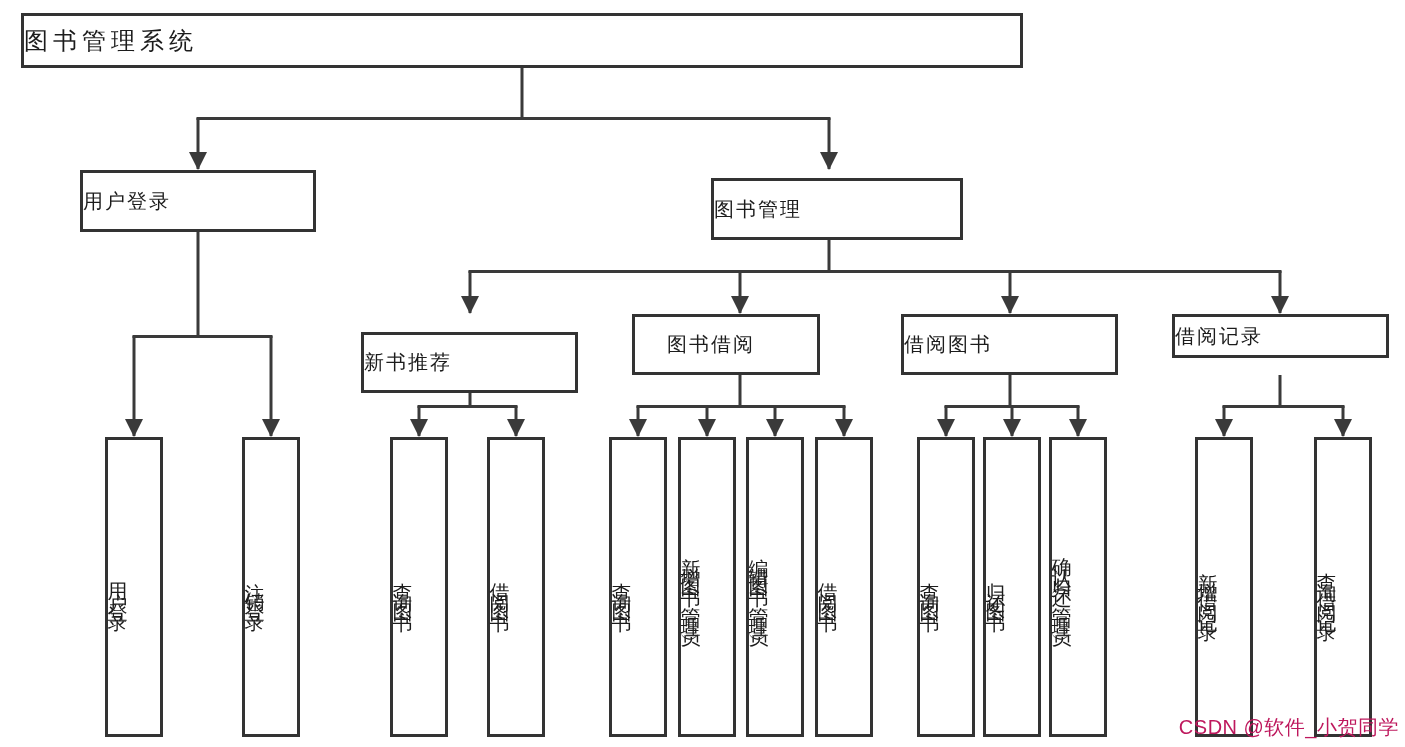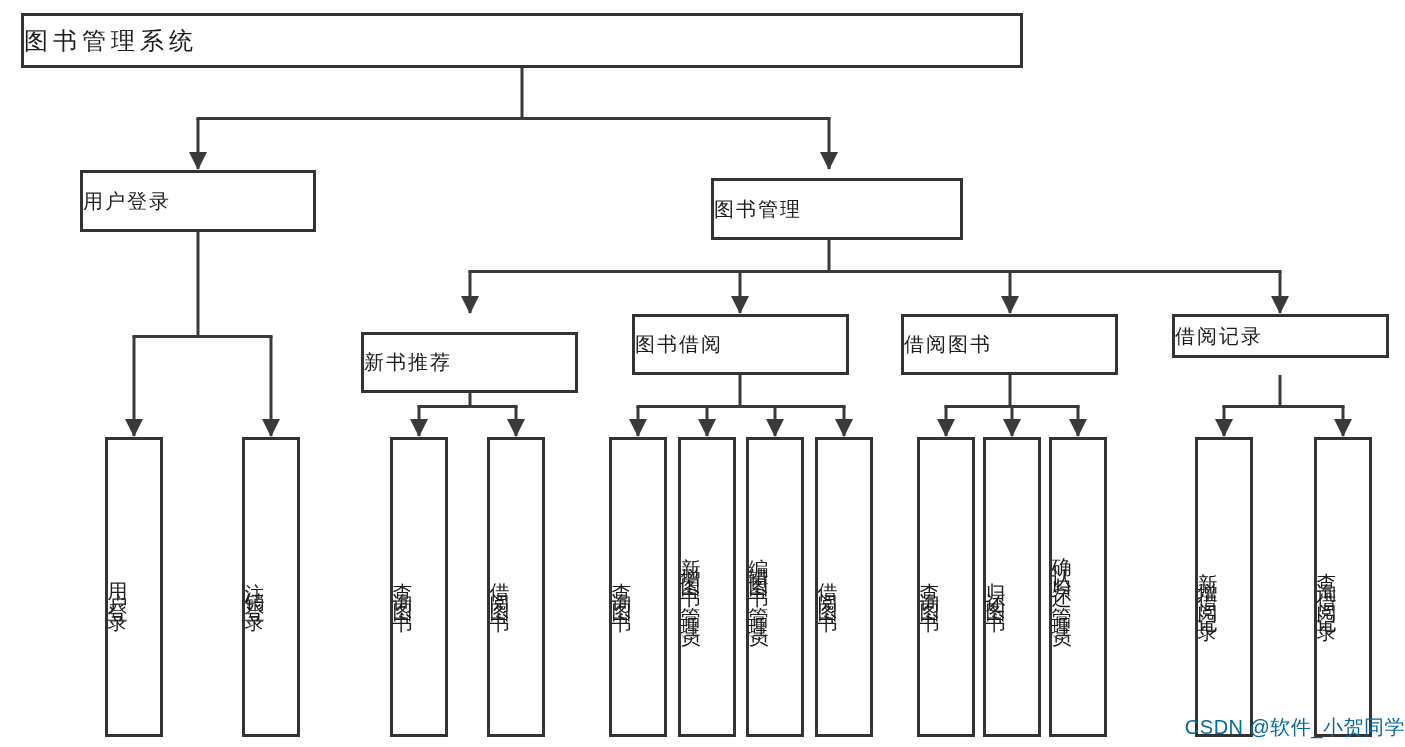--- a/index.html
+++ b/index.html
@@ -17,22 +17,22 @@
     color:#1c1c1c;
   }
   .hbox { font-size:20px; letter-spacing:2px; }
   .rootbox { font-size:24px; letter-spacing:5px; }
   .leaf { width:58px; height:300px; top:437px; }
   .vtext {
     writing-mode:vertical-rl; text-orientation:mixed;
     font-size:20px; line-height:1; letter-spacing:0.5em;
   }
   .watermark {
-    position:absolute; top:714px; right:0; z-index:5;
-    font-size:20px; letter-spacing:0.5px; color:#0369a1; white-space:nowrap;
+    position:absolute; top:714px; right:6px; z-index:5;
+    font-size:20px; letter-spacing:0.5px; color:#be185d; white-space:nowrap;
   }
 </style>
 </head>
 <body>
 
 <div class="canvas">
 
   <svg class="wires" width="1405" height="747">
     <defs>
       <marker id="ah" viewBox="0 0 10 10" refX="9.5" refY="5" markerWidth="7.5" markerHeight="6" orient="auto" markerUnits="strokeWidth">
@@ -84,21 +84,21 @@
   <div class="box hbox" style="left:80px; top:170px; width:236px; height:62px;">
     <span>用户登录</span>
   </div>
   <div class="box hbox" style="left:711px; top:178px; width:252px; height:62px;">
     <span>图书管理</span>
   </div>
 
   <div class="box hbox" style="left:361px; top:332px; width:217px; height:61px;">
     <span>新书推荐</span>
   </div>
-  <div class="box hbox" style="left:632px; top:314px; width:217px; height:61px;">
+  <div class="box hbox" style="left:632px; top:314px; width:188px; height:61px;padding-left:32px;">
     <span>图书借阅</span>
   </div>
   <div class="box hbox" style="left:901px; top:314px; width:217px; height:61px;">
     <span>借阅图书</span>
   </div>
   <div class="box hbox" style="left:1172px; top:314px; width:217px; height:44px;">
     <span>借阅记录</span>
   </div>
 
   <div class="box leaf" style="left:105px;">

